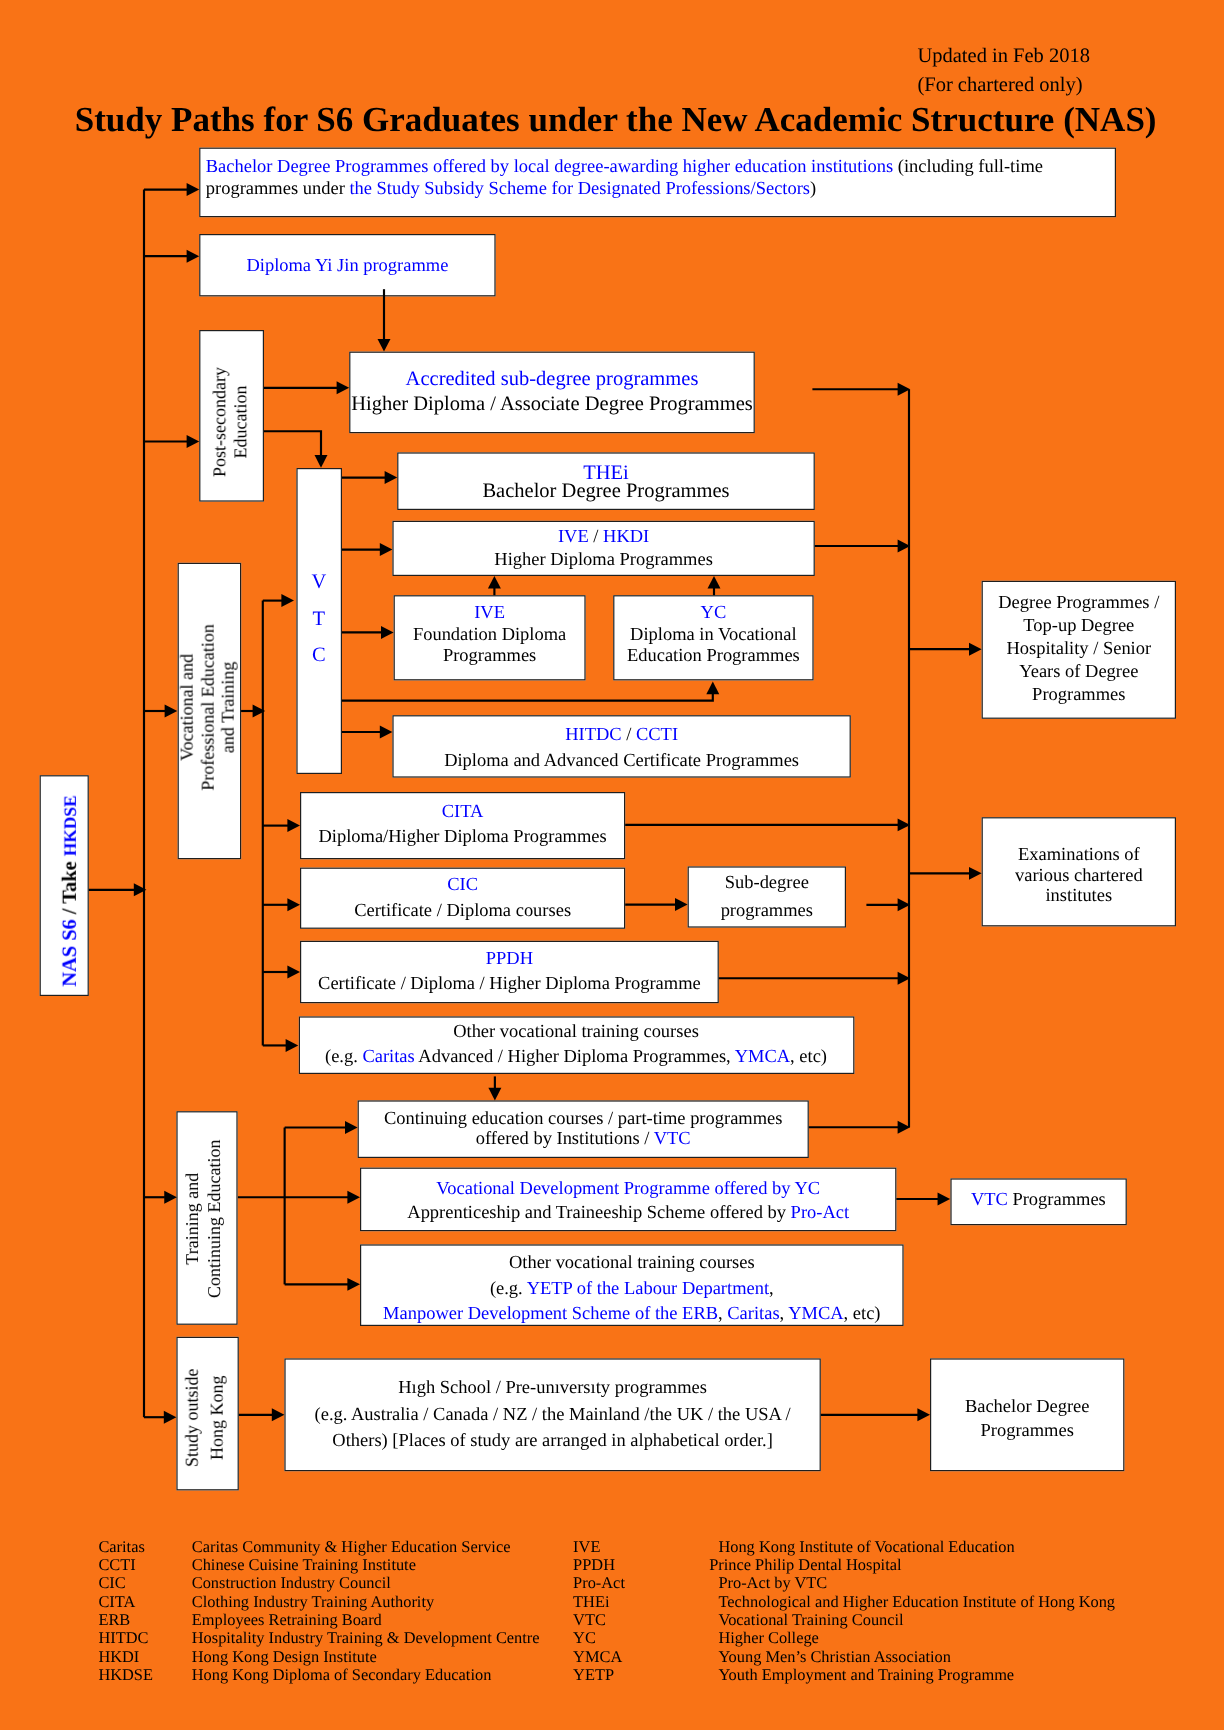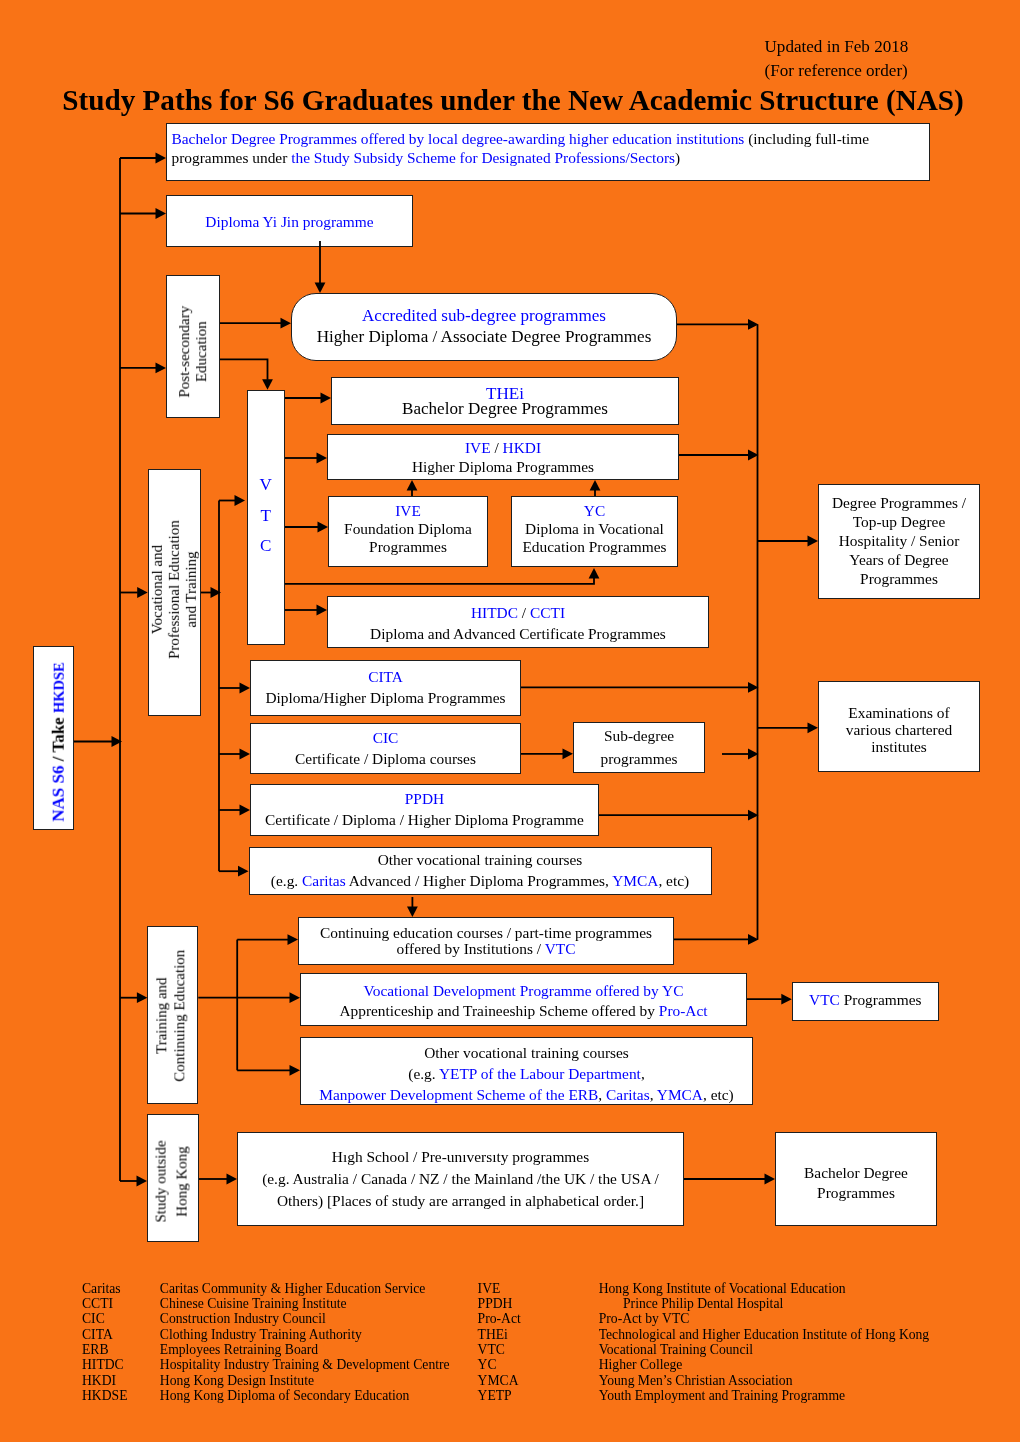--- a/index.html
+++ b/index.html
@@ -18,21 +18,21 @@
          transform:rotate(-90deg);will-change:transform;}
   .blue{color:#0000ff;}
   .legend{position:absolute;font-size:13.65px;white-space:nowrap;line-height:1;}
 </style>
 </head>
 <body>
 
 <div id="stage">
 
   <div class="abs" style="left:764.5px;top:38px;font-size:17.1px;line-height:1;">Updated in Feb 2018</div>
-  <div class="abs" style="left:764.5px;top:62px;font-size:17.1px;line-height:1;">(For reference order)</div>
+  <div class="abs" style="left:764.5px;top:62px;font-size:17.1px;line-height:1;">(For chartered only)</div>
   <div class="abs" style="left:3px;top:86px;width:1020px;text-align:center;font-size:29.2px;font-weight:bold;line-height:1;">Study Paths for S6 Graduates under the New Academic Structure (NAS)</div>
 
   <div class="vbox" style="left:33px;top:646px;width:41px;height:184px;">
     <div class="vtext" style="font-size:17px;font-weight:bold;transform:rotate(-90deg) translateX(-4px) translateY(5px);">
       <span class="blue">NAS S6</span><span> / Take </span><span class="blue" style="font-size:14.5px;">HKDSE</span>
     </div>
   </div>
 
   <div class="vbox" style="left:166px;top:275.3px;width:54px;height:142.9px;">
     <div class="vtext" style="line-height:16.7px;transform:rotate(-90deg) translateX(-5px);">
@@ -65,21 +65,21 @@
 
   <div class="box" style="left:166px;top:123px;width:764px;height:58px;font-size:15.4px;line-height:19.3px;align-items:flex-start;justify-content:flex-start;padding-left:4.5px;padding-top:5.2px;">
     <div style="text-align:left;width:100%;"><span class="blue">Bachelor Degree Programmes offered by local degree-awarding higher education institutions</span><span> (including full-time</span></div>
     <div style="text-align:left;width:100%;"><span>programmes under </span><span class="blue">the Study Subsidy Scheme for Designated Professions/Sectors</span><span>)</span></div>
   </div>
 
   <div class="box" style="left:166px;top:195px;width:247px;height:52px;line-height:19px;">
     <div class="blue">Diploma Yi Jin programme</div>
   </div>
 
-  <div class="box" style="left:291px;top:293px;width:386px;height:68px;font-size:17.1px;line-height:20.8px;border-radius:25px;">
+  <div class="box" style="left:291px;top:293px;width:338px;height:68px;font-size:17.1px;line-height:20.8px;">
     <div class="blue">Accredited sub-degree programmes</div>
     <div>Higher Diploma / Associate Degree Programmes</div>
   </div>
 
   <div class="box" style="left:246.5px;top:389.7px;width:38.5px;height:255.5px;justify-content:center;line-height:30.5px;font-size:17.1px;padding-bottom:3px;">
     <div class="blue">V</div>
     <div class="blue">T</div>
     <div class="blue">C</div>
   </div>
 
@@ -281,21 +281,21 @@
         <div class="legend" style="left: 159.8px; top: 1358.3px;">Hospitality Industry Training &amp; Development Centre</div>
         <div class="legend" style="left: 82px; top: 1373.64px;">HKDI</div>
         <div class="legend" style="left: 159.8px; top: 1373.64px;">Hong Kong Design Institute</div>
         <div class="legend" style="left: 82px; top: 1388.98px;">HKDSE</div>
         <div class="legend" style="left: 159.8px; top: 1388.98px;">Hong Kong Diploma of Secondary Education</div>
       </div>
     <div id="legend-right">
         <div class="legend" style="left: 477.6px; top: 1281.6px;">IVE</div>
         <div class="legend" style="left: 598.7px; top: 1281.6px;">Hong Kong Institute of Vocational Education</div>
         <div class="legend" style="left: 477.6px; top: 1296.94px;">PPDH</div>
-        <div class="legend" style="left: 623px; top: 1296.94px;">Prince Philip Dental Hospital</div>
+        <div class="legend" style="left: 591px; top: 1296.94px;">Prince Philip Dental Hospital</div>
         <div class="legend" style="left: 477.6px; top: 1312.28px;">Pro-Act</div>
         <div class="legend" style="left: 598.7px; top: 1312.28px;">Pro-Act by VTC</div>
         <div class="legend" style="left: 477.6px; top: 1327.62px;">THEi</div>
         <div class="legend" style="left: 598.7px; top: 1327.62px;">Technological and Higher Education Institute of Hong Kong</div>
         <div class="legend" style="left: 477.6px; top: 1342.96px;">VTC</div>
         <div class="legend" style="left: 598.7px; top: 1342.96px;">Vocational Training Council</div>
         <div class="legend" style="left: 477.6px; top: 1358.3px;">YC</div>
         <div class="legend" style="left: 598.7px; top: 1358.3px;">Higher College</div>
         <div class="legend" style="left: 477.6px; top: 1373.64px;">YMCA</div>
         <div class="legend" style="left: 598.7px; top: 1373.64px;">Young Men’s Christian Association</div>

